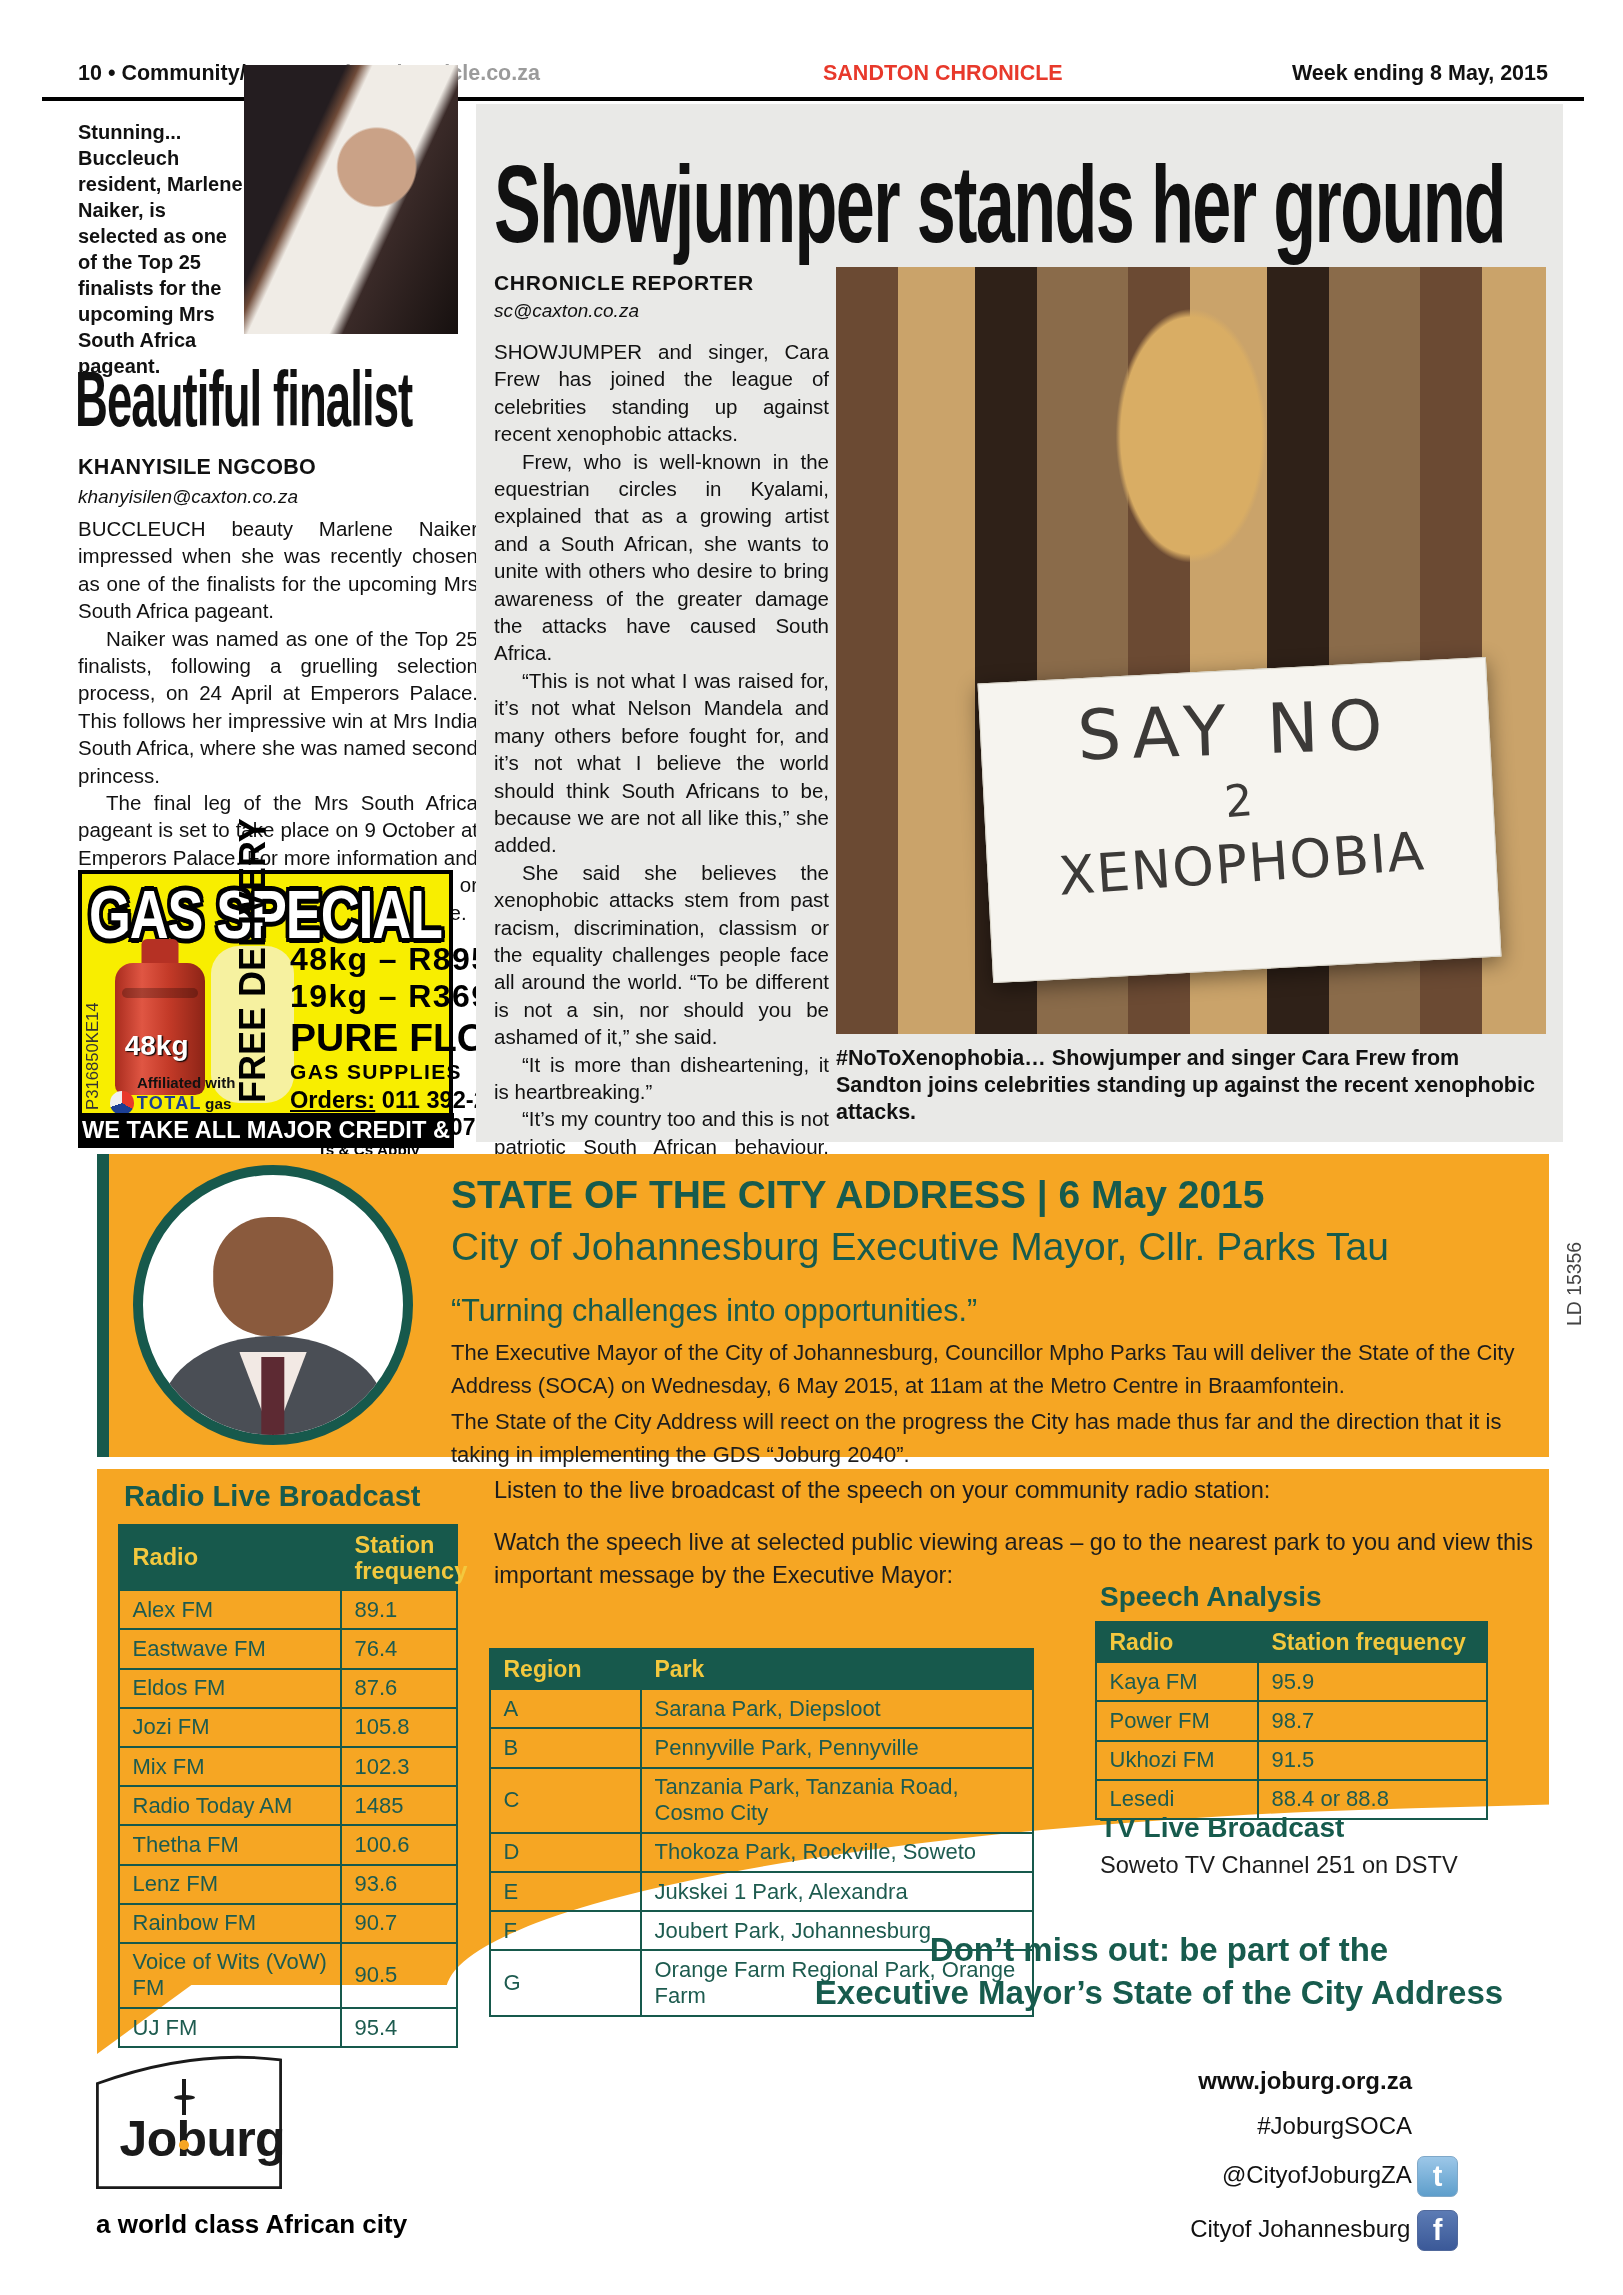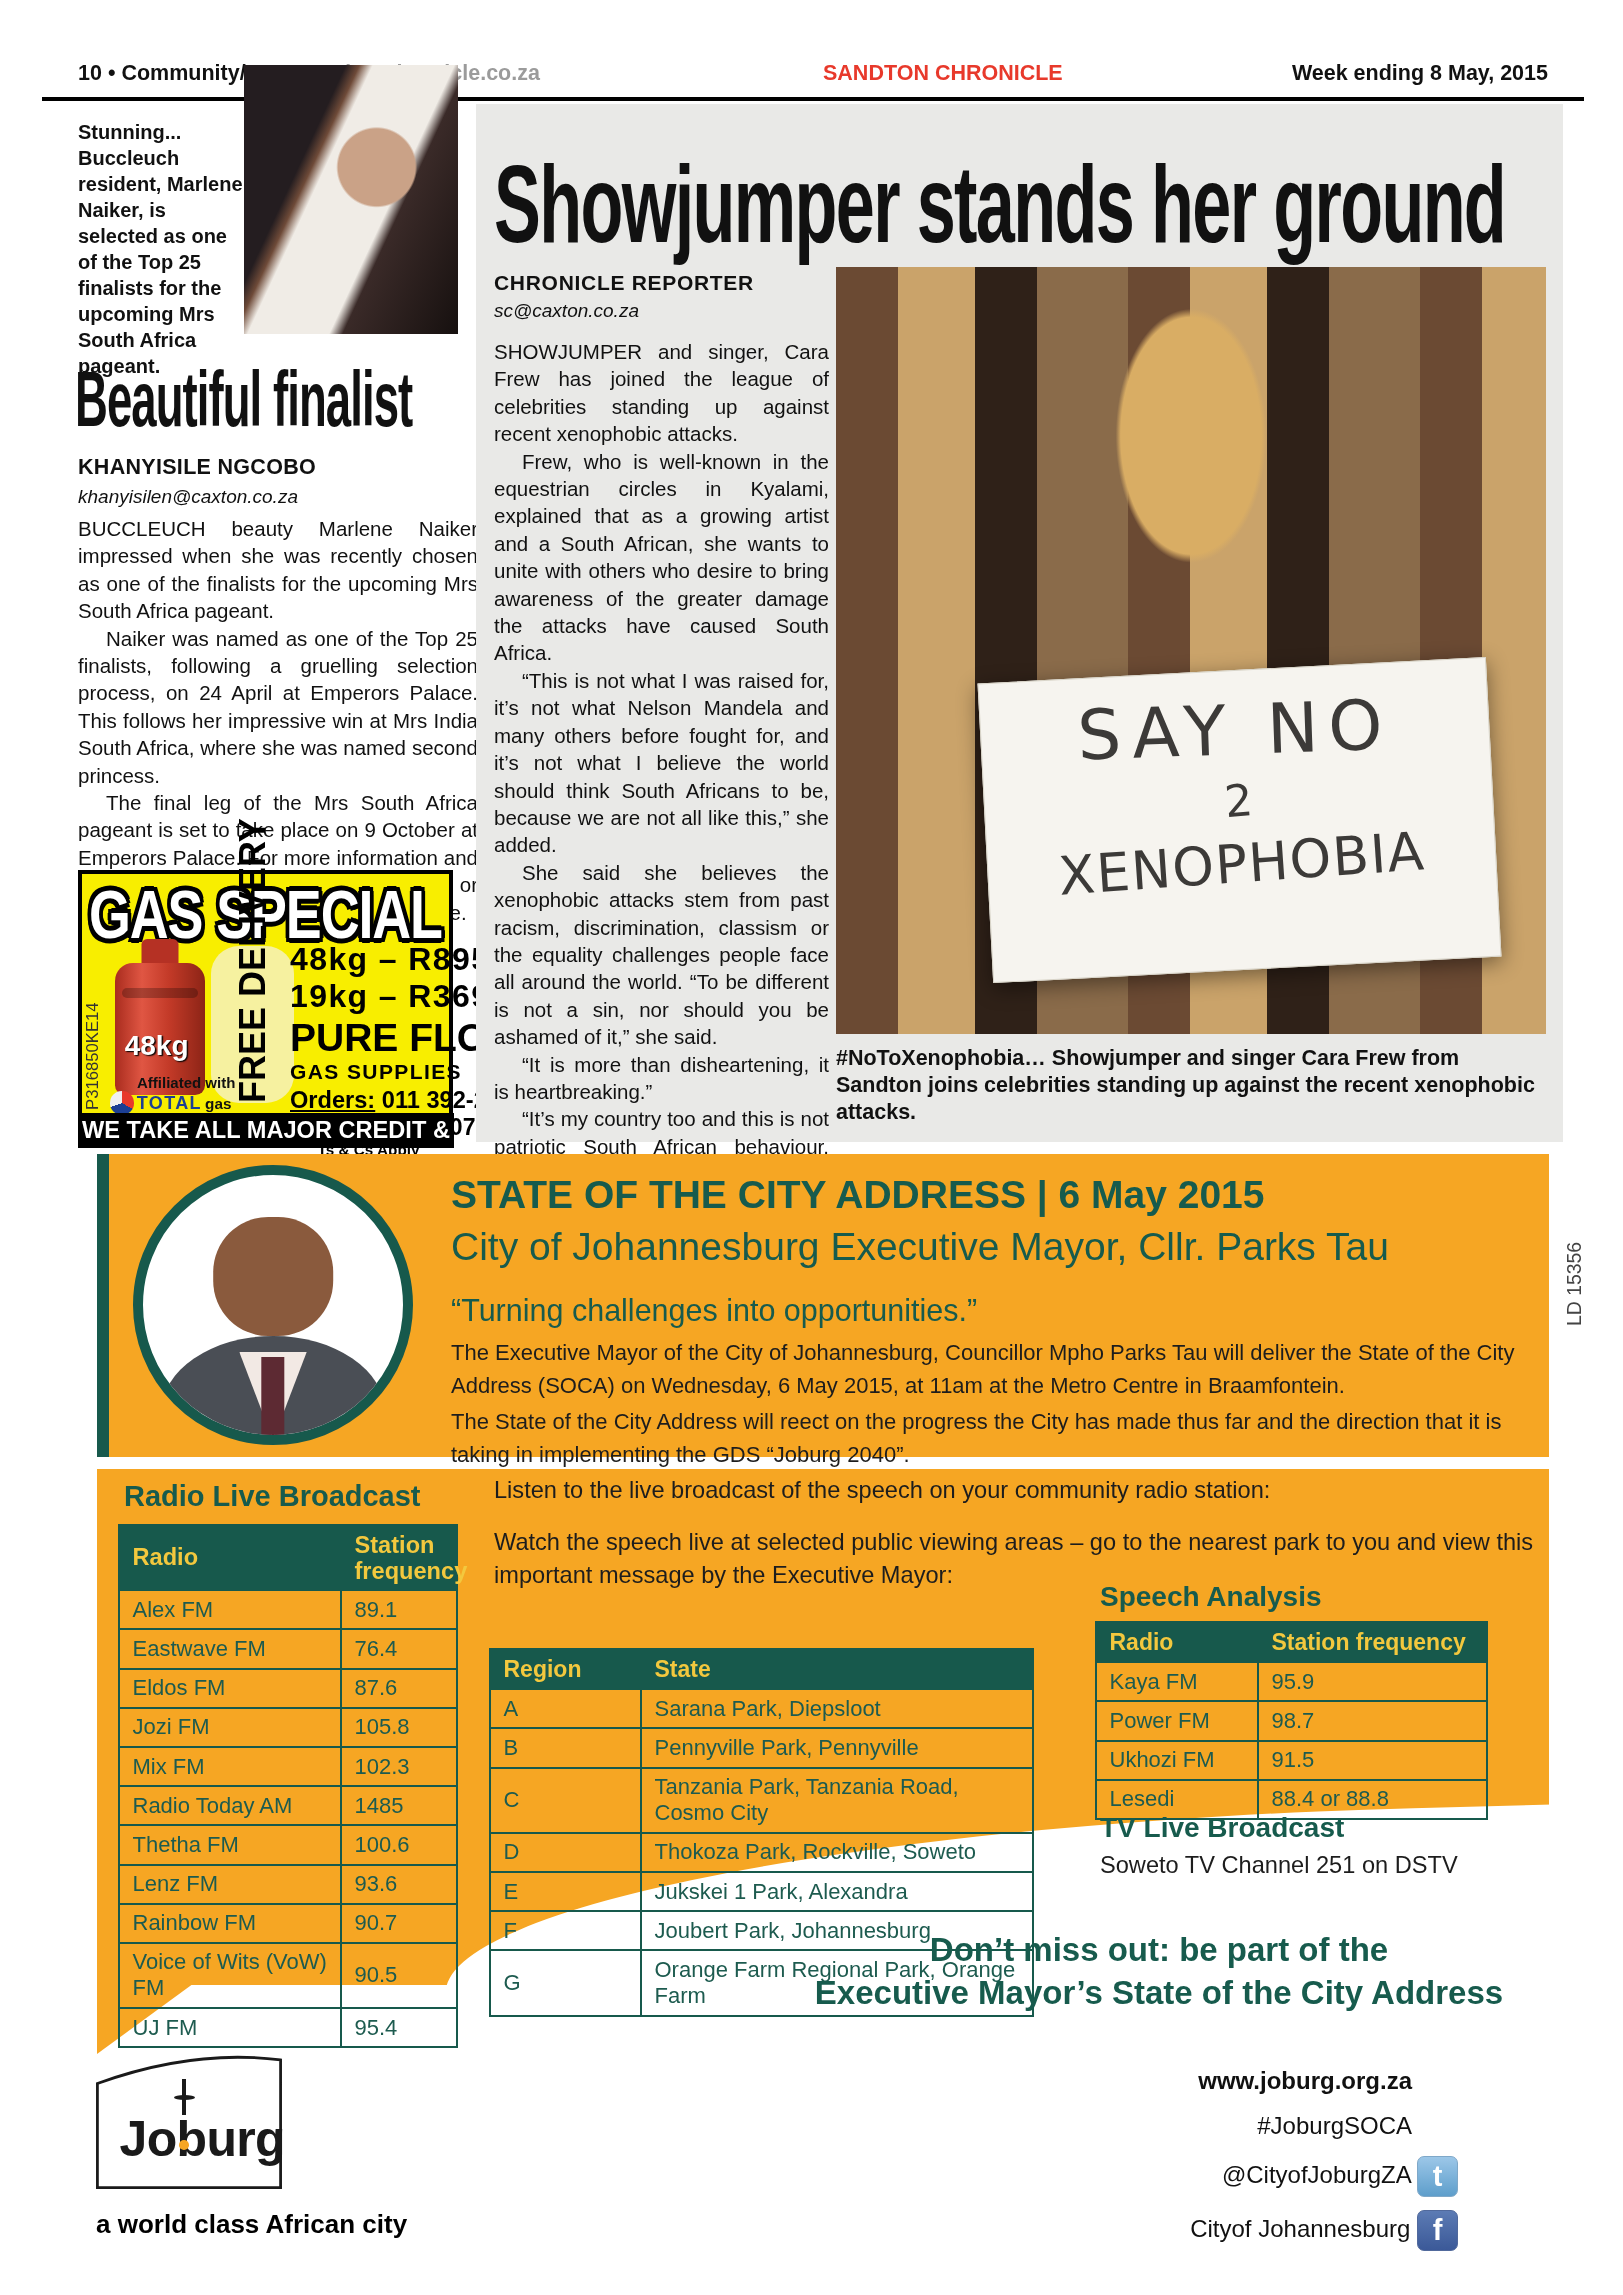--- a/index.html
+++ b/index.html
@@ -247,21 +247,21 @@
         <div class="cell c-div" style="width:116px;font-size:22px;">95.4</div>
       </div>
   </div>
 
   <div class="abs" style="left:494px;top:1477px;width:1055px;font-size:23.6px;color:#1d1d1d;">Listen to the live broadcast of the speech on your community radio station:</div>
   <div class="abs" style="left:494px;top:1526px;width:1055px;font-size:23.6px;line-height:33px;color:#1d1d1d;">Watch the speech live at selected public viewing areas – go to the nearest park to you and view this important message by the Executive Mayor:</div>
 
   <div class="abs tbl" style="left:489px;top:1648px;width:541px;">
     <div class="thead">
       <div class="cell" style="width:149px;font-size:23px;">Region</div>
-      <div class="cell c-div" style="width:392px;font-size:23px;">State</div>
+      <div class="cell c-div" style="width:392px;font-size:23px;">Park</div>
     </div>
     <div class="tr">
         <div class="cell" style="width:149px;font-size:22px;">A</div>
         <div class="cell c-div" style="width:392px;font-size:22px;">Sarana Park, Diepsloot</div>
       </div>
     <div class="tr">
         <div class="cell" style="width:149px;font-size:22px;">B</div>
         <div class="cell c-div" style="width:392px;font-size:22px;">Pennyville Park, Pennyville</div>
       </div>
     <div class="tr">

